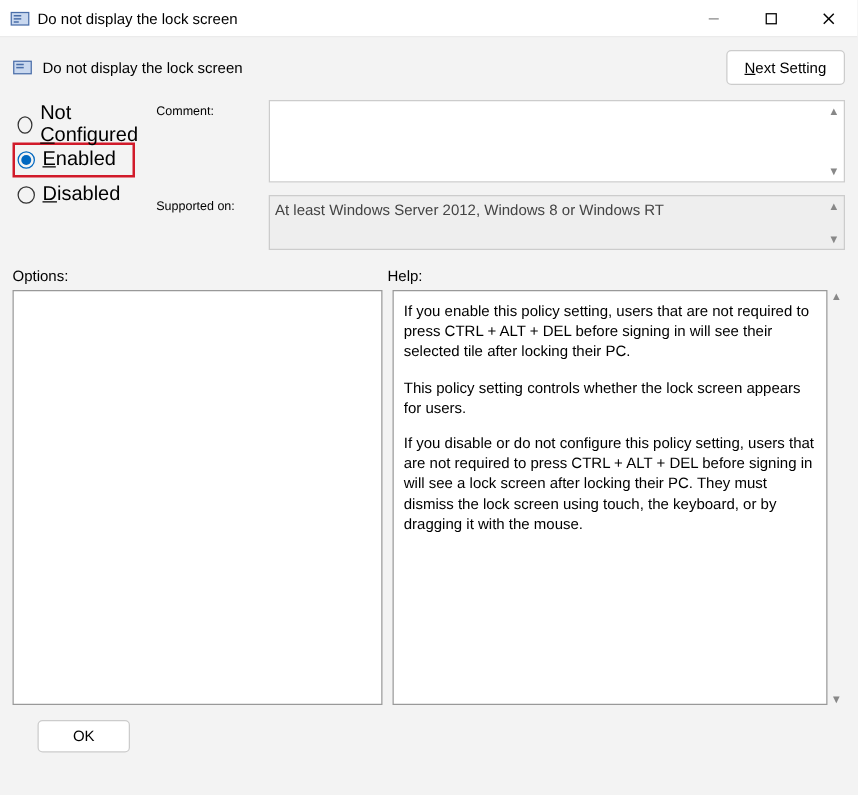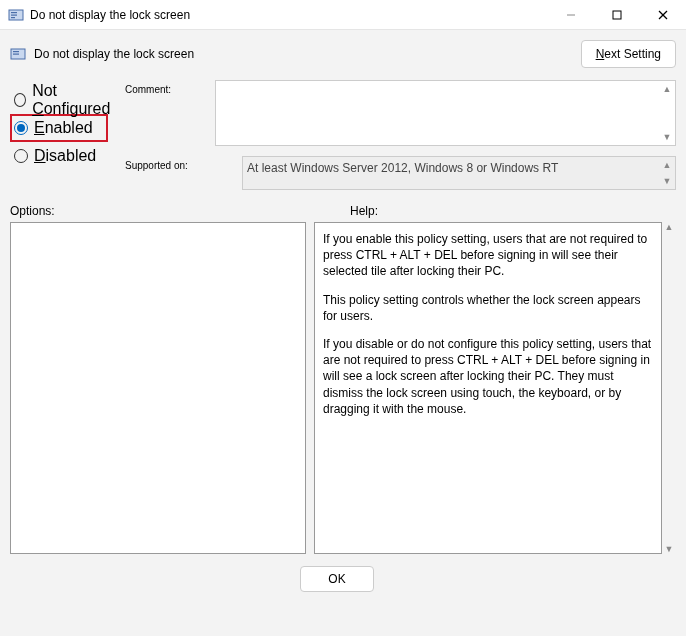--- a/index.html
+++ b/index.html
@@ -115,44 +115,42 @@
     flex: 1;
     height: 66px;
     background: #fff;
     border: 1px solid #ccc;
     position: relative;
     padding: 4px;
     font-size: 12px;
   }
   .supported-box {
     flex: 1;
-    height: 34px;
+    height: 44px;
     background: #eeeeee;
     border: 1px solid #ccc;
     position: relative;
     padding: 4px 18px 4px 4px;
     font-size: 12px;
     color: #444;
-    margin-left: 27px;
   }
   .scroll-arrow {
     position: absolute;
     right: 2px;
     width: 12px; height: 12px;
     color: #888;
     font-size: 9px;
     display: flex; align-items: center; justify-content: center;
   }
   .scroll-arrow.up { top: 2px; }
   .scroll-arrow.down { bottom: 2px; }
 
   .lower-labels {
     display: flex;
     padding: 14px 10px 4px 10px;
-    gap: 40px;
   }
   .lower-labels .opt-label { width: 300px; }
   .lower-labels .help-label { flex: 1; }
 
   .lower {
     display: flex;
     padding: 0 10px;
     gap: 8px;
     height: 332px;
   }
@@ -184,22 +182,22 @@
     display: flex;
     flex-direction: column;
     justify-content: space-between;
     color: #888;
     font-size: 9px;
     align-items: center;
   }
 
   .footer {
     display: flex;
-    justify-content: center;
-    padding: 12px 12px 0 0;
+    justify-content: space-between;
+    padding: 12px 12px 0 30px;
     gap: 8px;
   }
   .footer-btn {
     min-width: 74px;
     padding: 5px 14px;
     background: #fff;
     border: 1px solid #ccc;
     border-radius: 4px;
     font-size: 12px;
     cursor: pointer;

